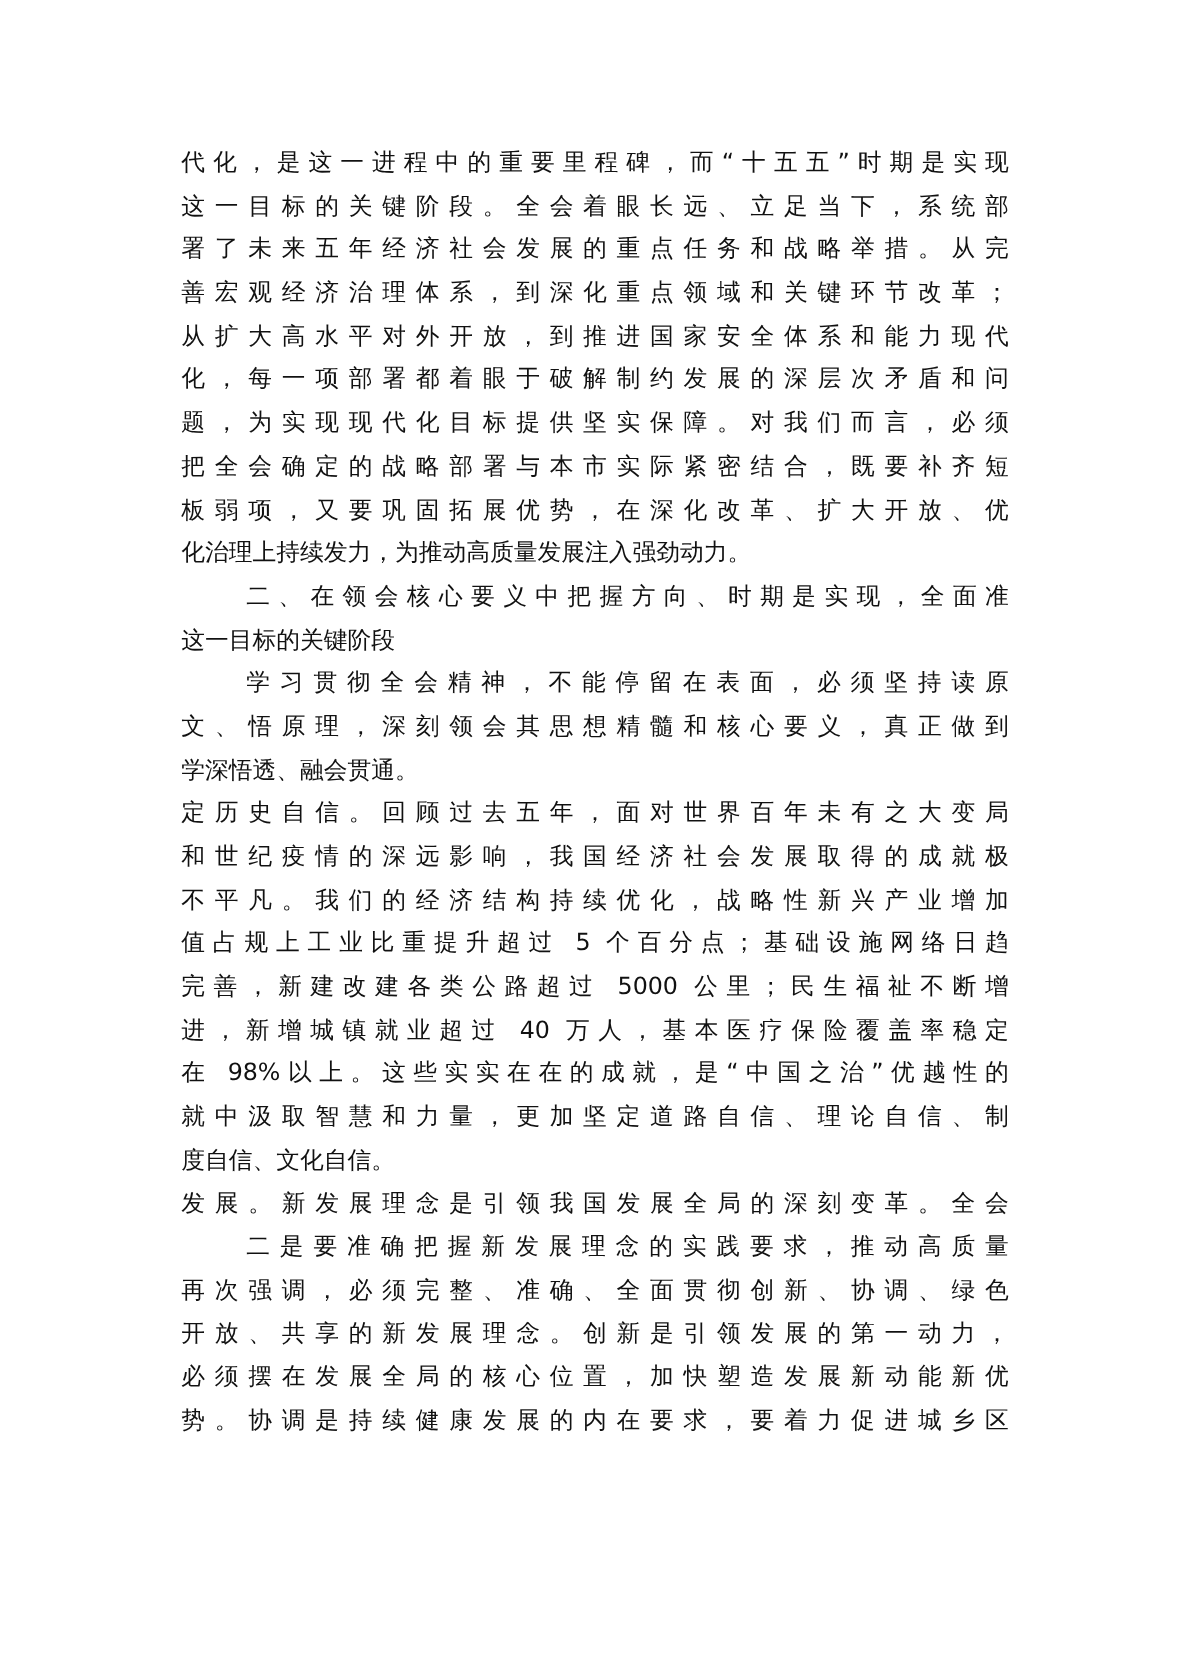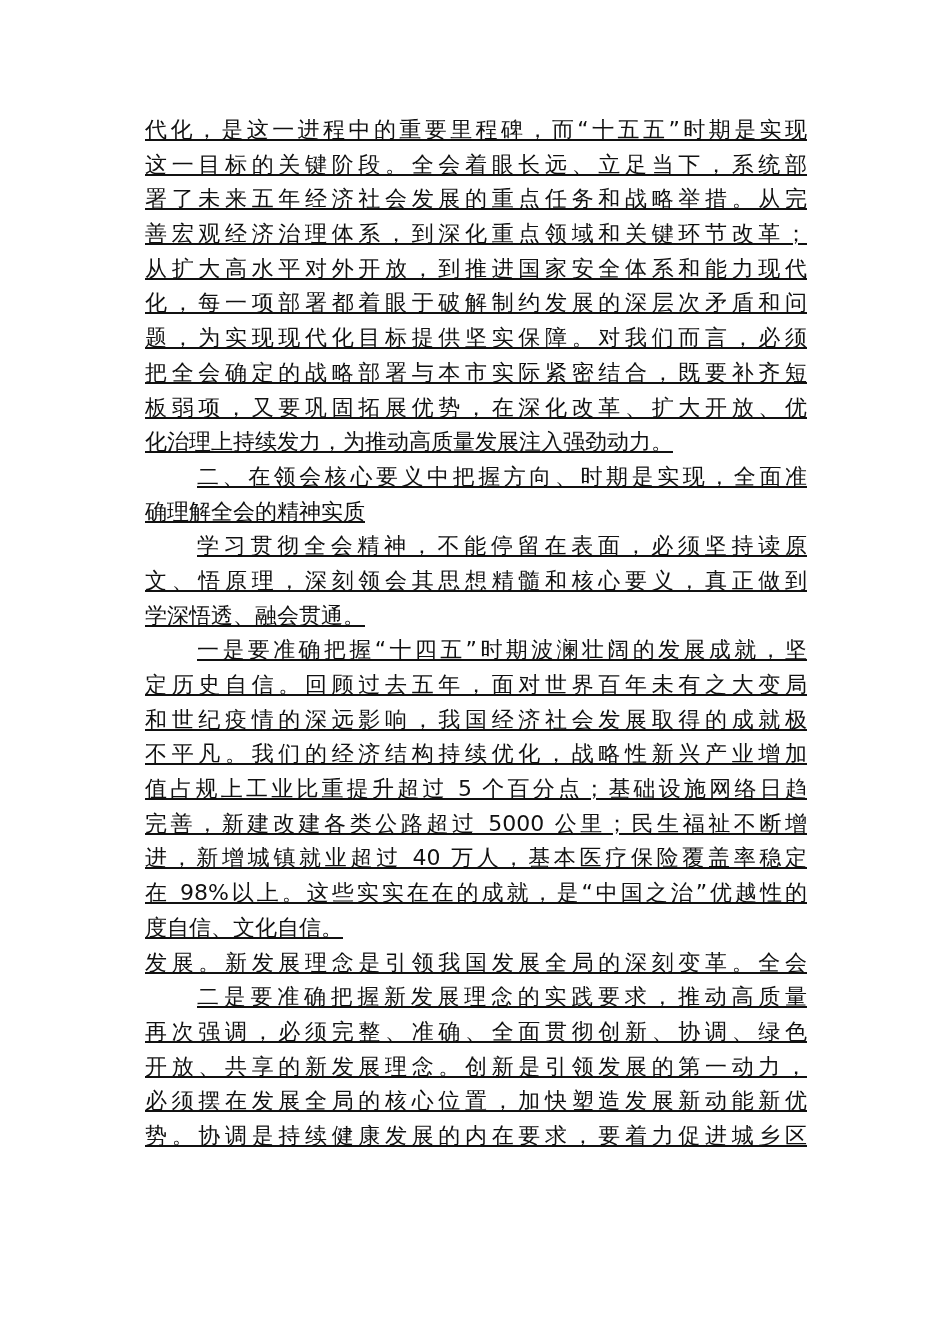--- a/index.html
+++ b/index.html
@@ -21,26 +21,25 @@
       top: 113px;
       width: 662px;
     }
     .para {
       margin: 0;
     }
     .line {
       display: block;
       height: 34.7px;
       line-height: 34.7px;
-      font-size: 22px;
+      font-size: 19px;
       white-space: nowrap;
       text-align: justify;
       text-align-last: justify;
       width: 662px;
-      text-decoration: underline;
     }
     .line.last {
       text-align-last: left;
     }
     .line.indent {
       padding-left: 52px;
       width: 610px;
     }
   </style>
 </head>
@@ -56,38 +55,38 @@
     <span class="line">从扩大高水平对外开放，到推进国家安全体系和能力现代</span>
     <span class="line">化，每一项部署都着眼于破解制约发展的深层次矛盾和问</span>
     <span class="line">题，为实现现代化目标提供坚实保障。对我们而言，必须</span>
     <span class="line">把全会确定的战略部署与本市实际紧密结合，既要补齐短</span>
     <span class="line">板弱项，又要巩固拓展优势，在深化改革、扩大开放、优</span>
     <span class="line last">化治理上持续发力，为推动高质量发展注入强劲动力。</span>
   </div>
 
   <div class="para">
     <span class="line indent">二、在领会核心要义中把握方向、时期是实现，全面准</span>
-    <span class="line last">确理解全会的精神实质</span>
+    <span class="line last">这一目标的关键阶段</span>
   </div>
 
   <div class="para">
     <span class="line indent">学习贯彻全会精神，不能停留在表面，必须坚持读原</span>
     <span class="line">文、悟原理，深刻领会其思想精髓和核心要义，真正做到</span>
     <span class="line last">学深悟透、融会贯通。</span>
   </div>
 
   <div class="para">
-    <span class="line indent">一是要准确把握“十四五”时期波澜壮阔的发展成就，坚</span>
     <span class="line">定历史自信。回顾过去五年，面对世界百年未有之大变局</span>
     <span class="line">和世纪疫情的深远影响，我国经济社会发展取得的成就极</span>
     <span class="line">不平凡。我们的经济结构持续优化，战略性新兴产业增加</span>
     <span class="line">值占规上工业比重提升超过 5 个百分点；基础设施网络日趋</span>
     <span class="line">完善，新建改建各类公路超过 5000 公里；民生福祉不断增</span>
     <span class="line">进，新增城镇就业超过 40 万人，基本医疗保险覆盖率稳定</span>
     <span class="line">在 98%以上。这些实实在在的成就，是“中国之治”优越性的</span>
+    <span class="line">就中汲取智慧和力量，更加坚定道路自信、理论自信、制</span>
     <span class="line last">度自信、文化自信。</span>
   </div>
 
   <div class="para">
     <span class="line">发展。新发展理念是引领我国发展全局的深刻变革。全会</span>
     <span class="line indent">二是要准确把握新发展理念的实践要求，推动高质量</span>
     <span class="line">再次强调，必须完整、准确、全面贯彻创新、协调、绿色</span>
     <span class="line">开放、共享的新发展理念。创新是引领发展的第一动力，</span>
     <span class="line">必须摆在发展全局的核心位置，加快塑造发展新动能新优</span>
     <span class="line">势。协调是持续健康发展的内在要求，要着力促进城乡区</span>

